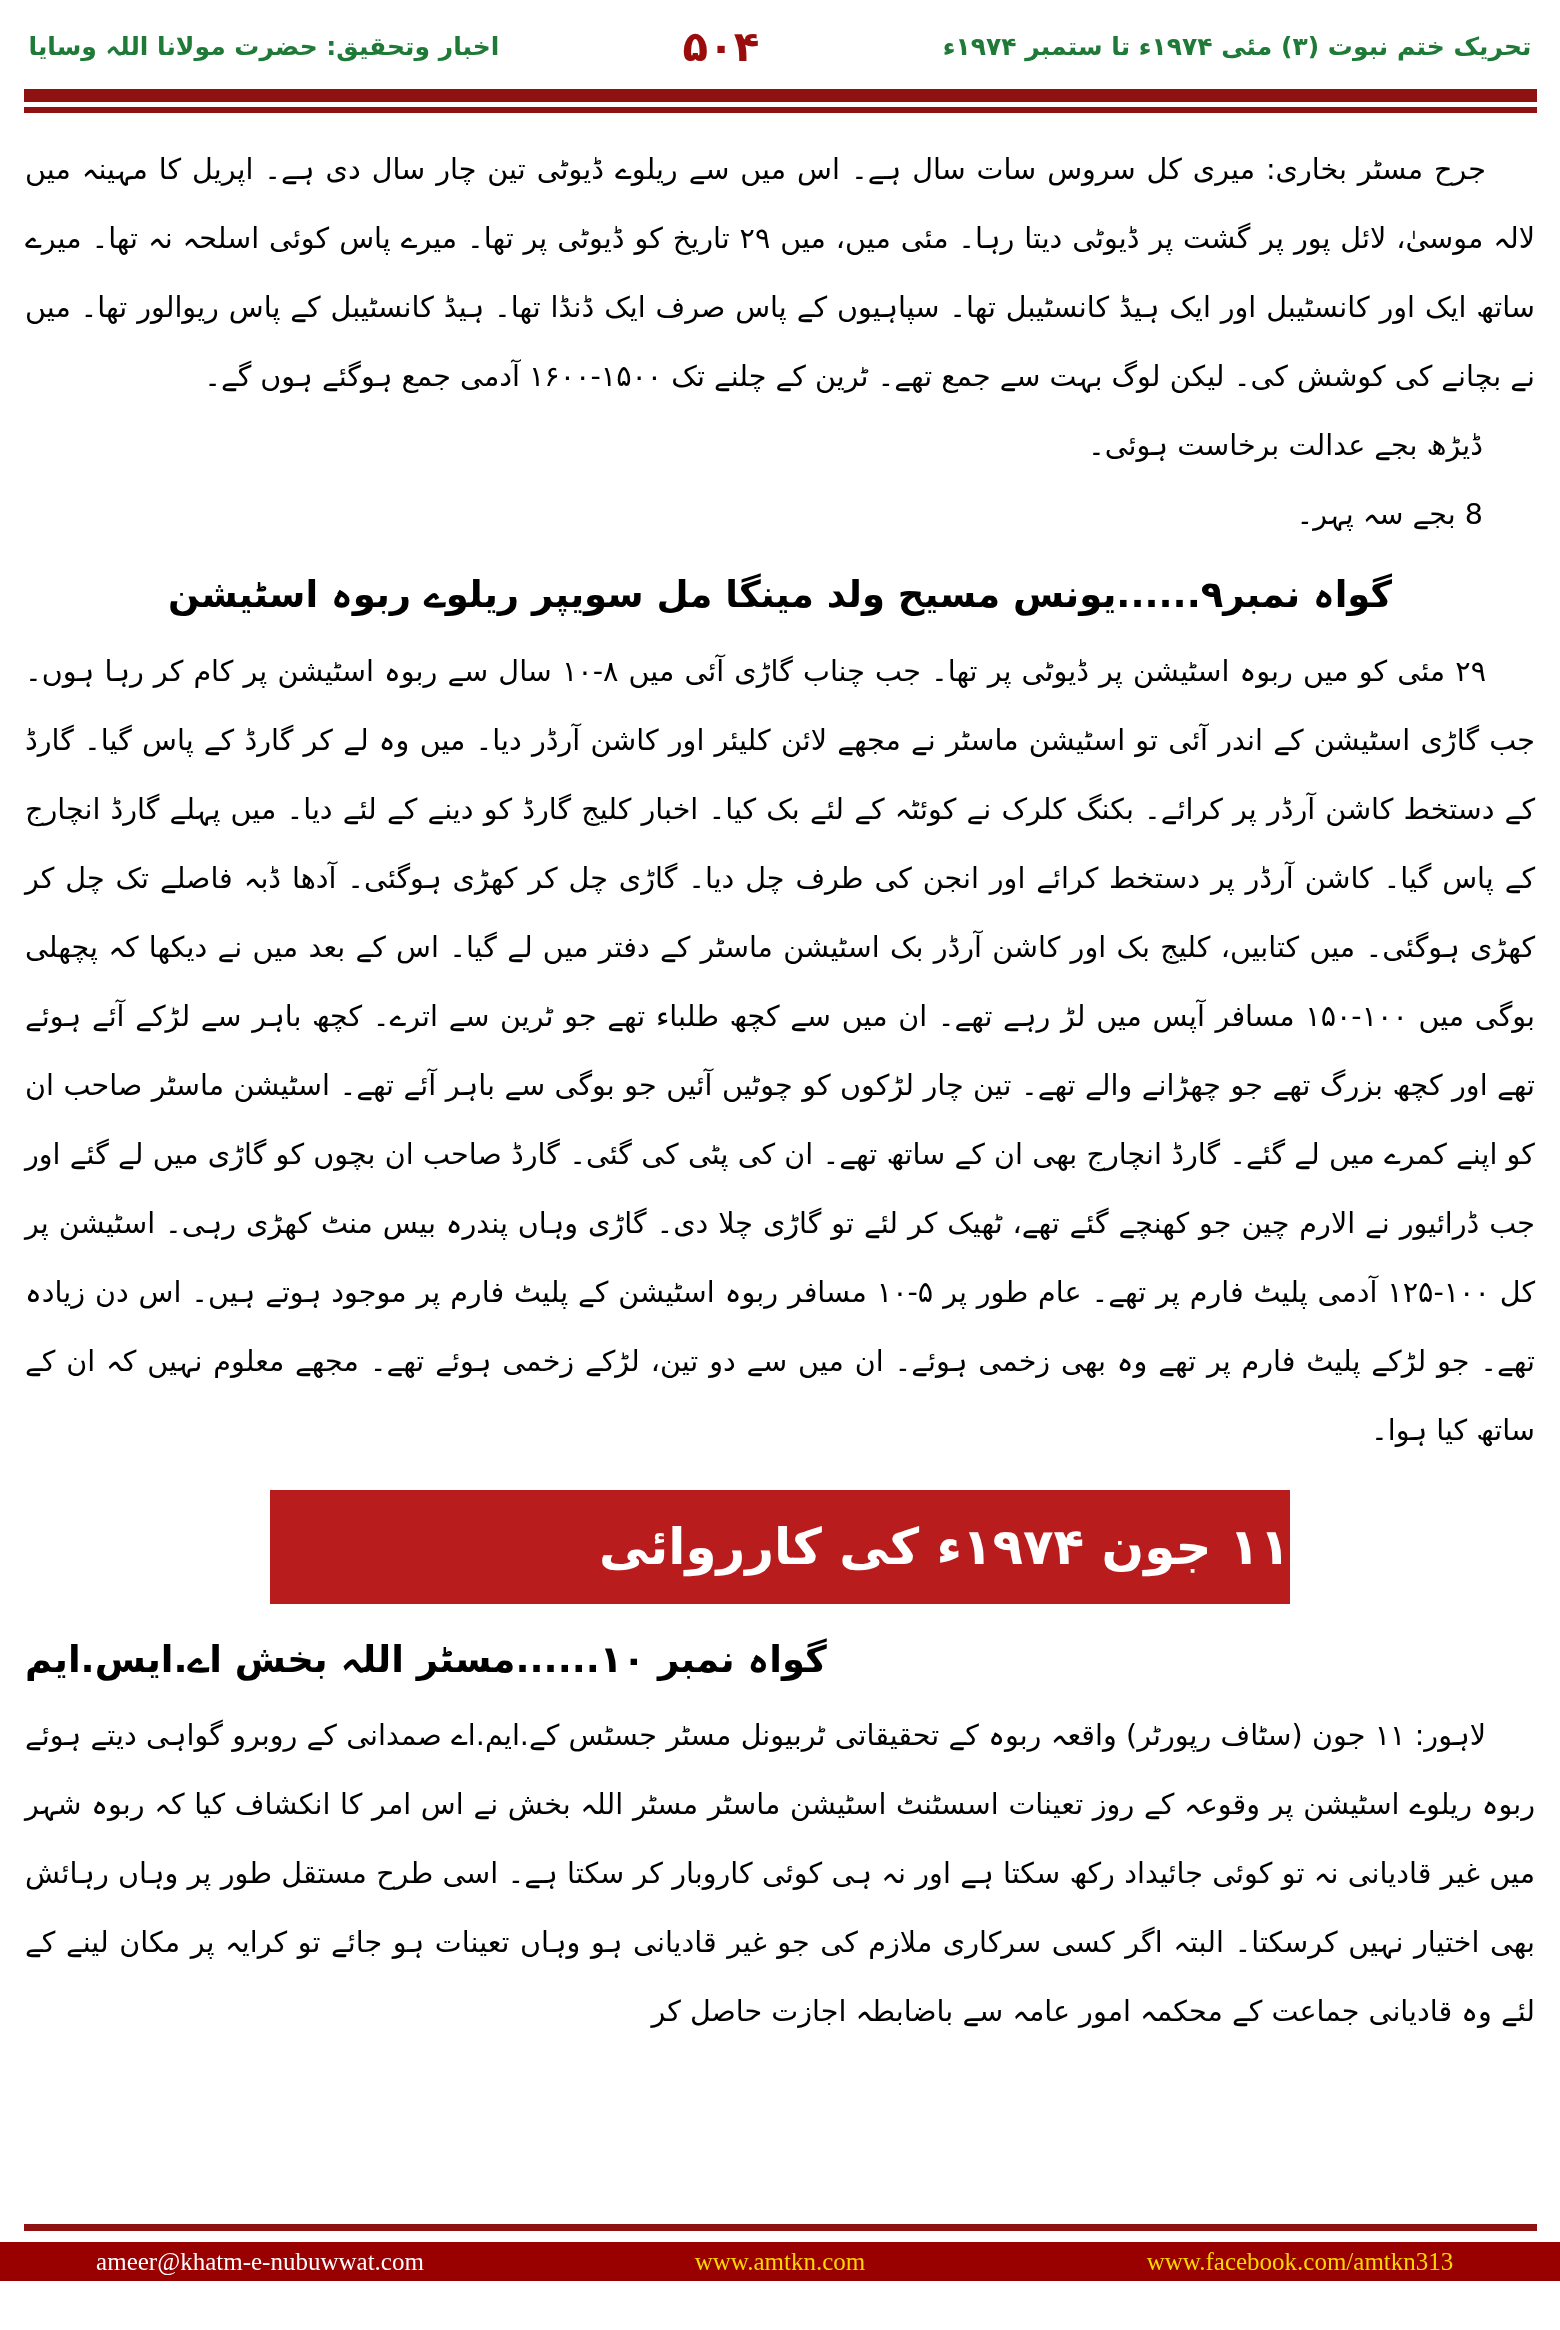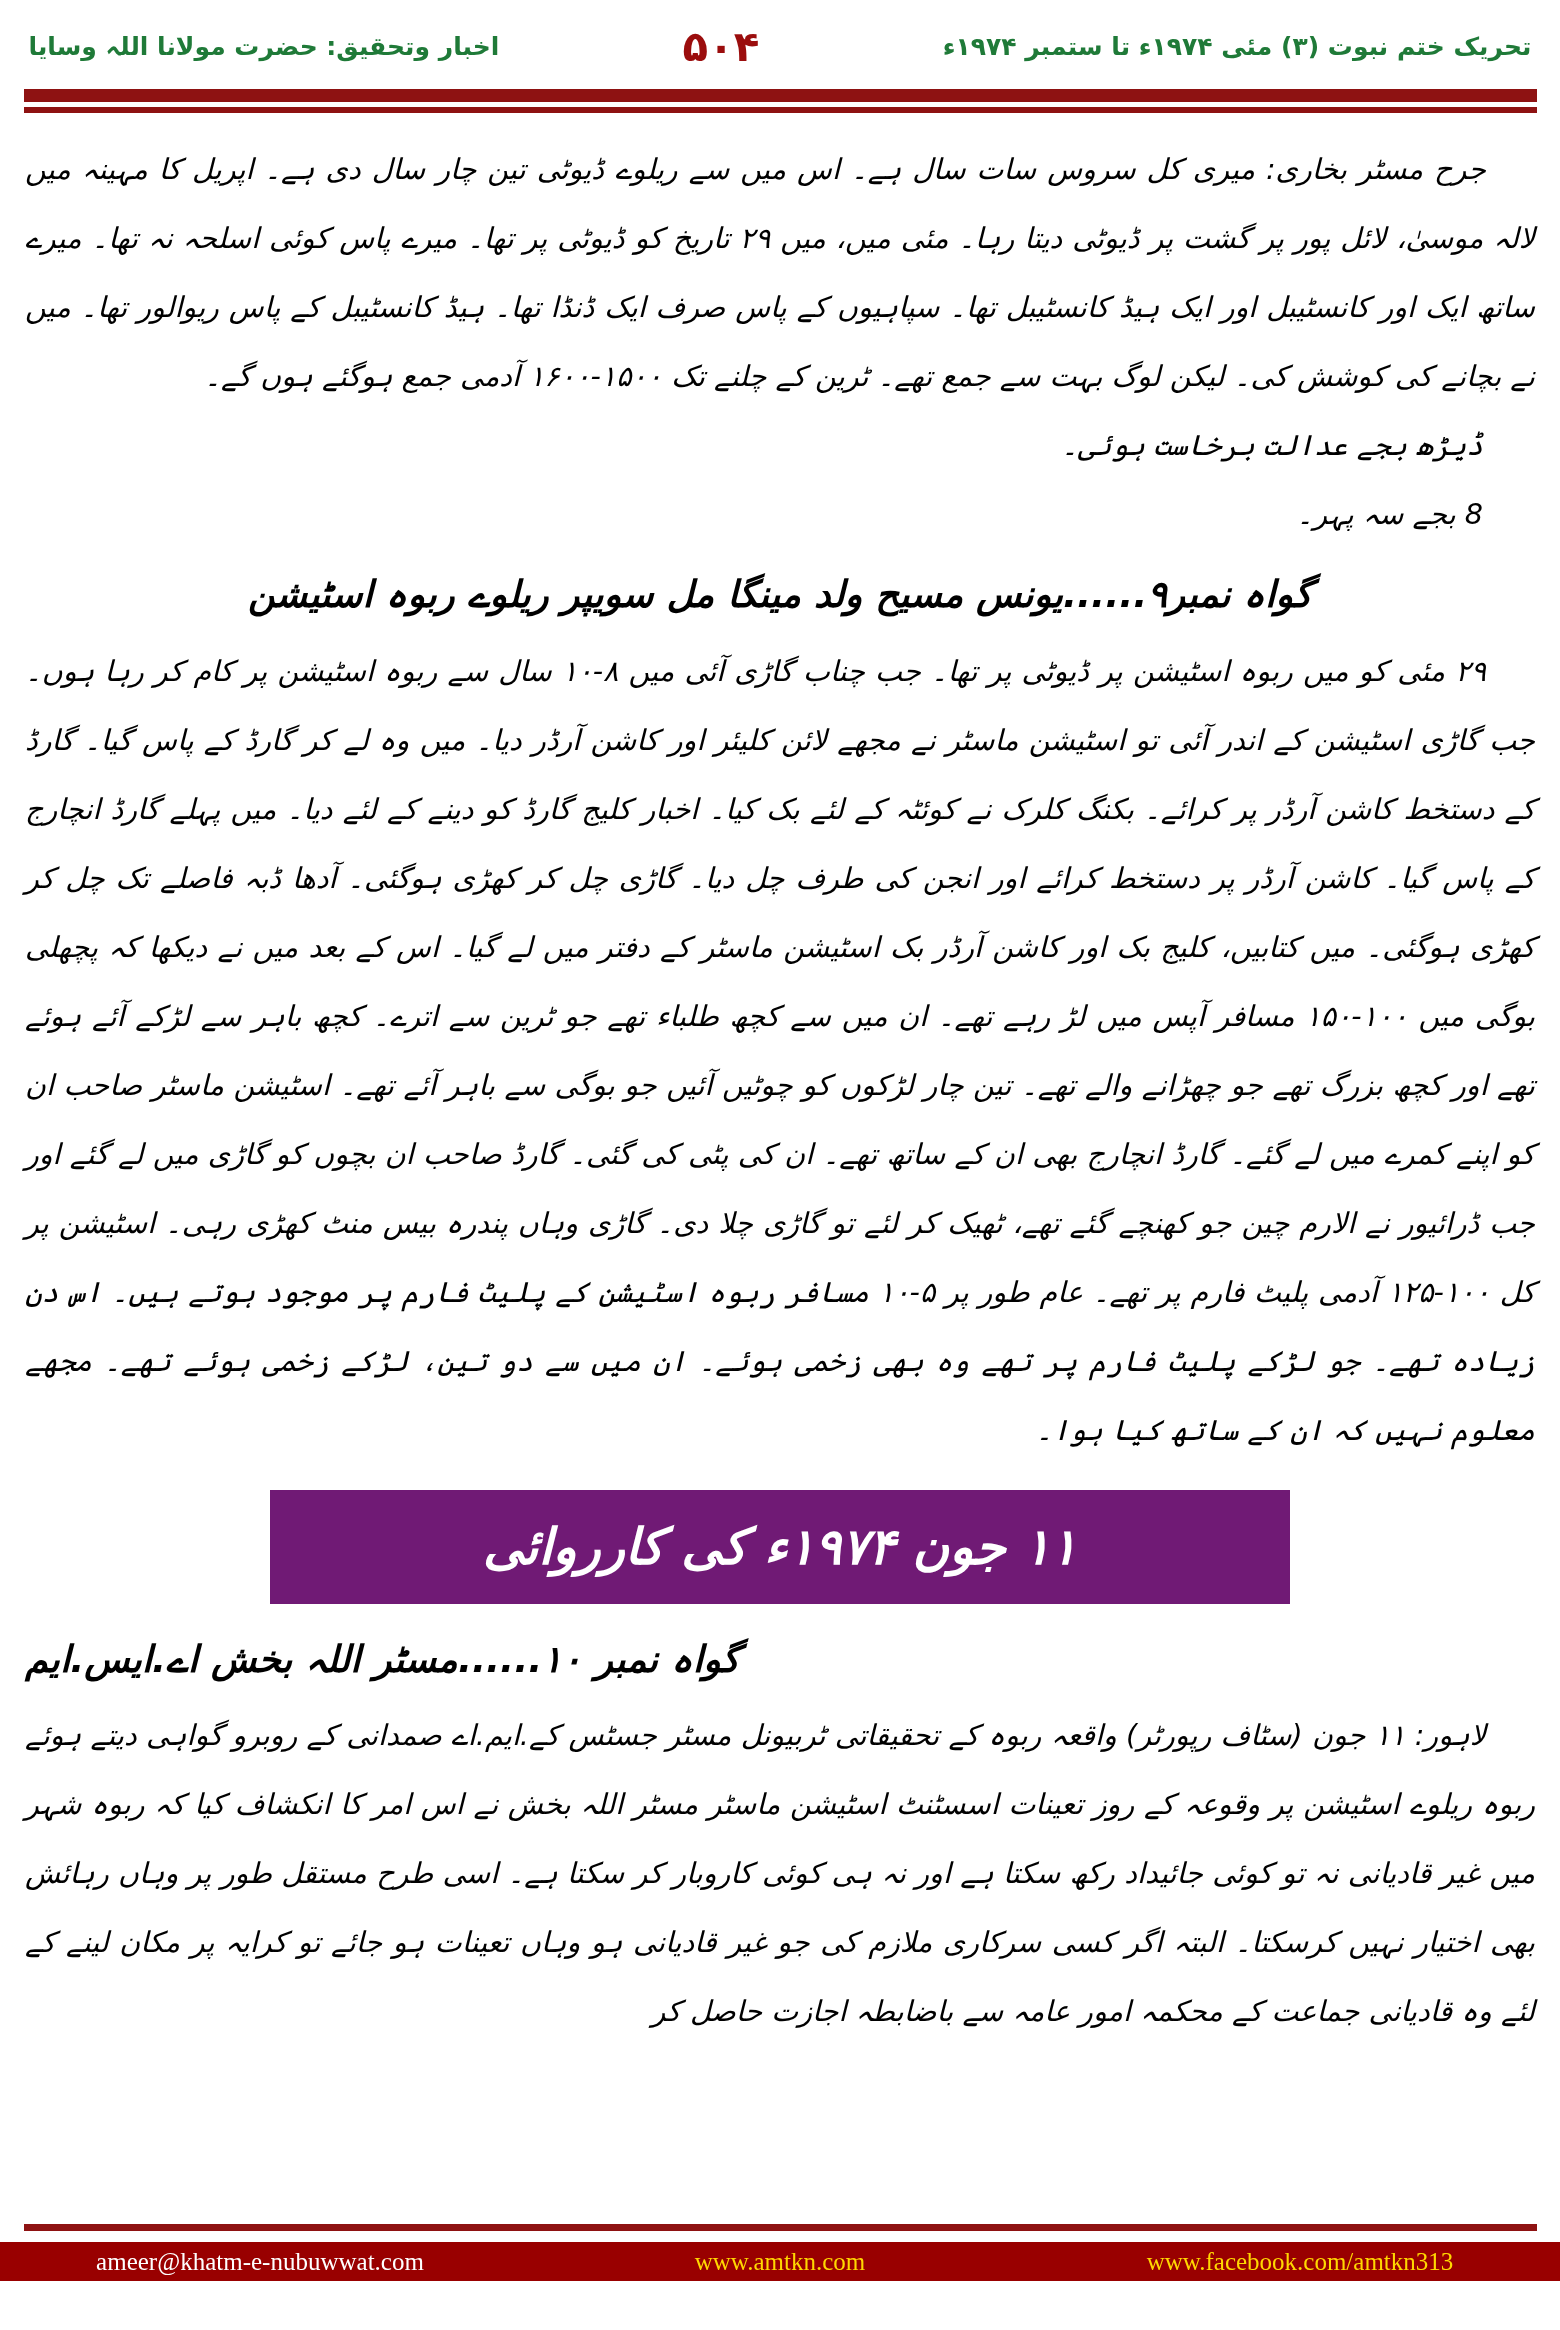--- a/index.html
+++ b/index.html
@@ -33,45 +33,43 @@
   .rule-thick{height:12.6px;background:#8e1212;margin:11.8px 23.5px 0 23.5px;}
   .rule-thin{height:5.9px;background:#8e1212;margin:5px 23.5px 0 23.5px;}
 
   
   .body{
     padding:22px 25px 0 25px;
     color:#000;
     font-size:28.6px;
     line-height:69px;
     text-align:justify;
-    font-style:italic;
   }
   .para{margin:0;text-indent:49px;}
   .line{margin:0;text-align:right;padding-right:52px;}
   .heading{
     margin:5px 0 1.7px 0;
     font-weight:bold;
     font-size:37px;
     line-height:81px;
     text-align:center;
   }
   .heading.right{
     text-align:left;
     padding-right:11.8px;
   }
   .banner{
     width:1020px;
     height:114px;
     margin:25px auto 15px auto;
-    background:#701a75;
+    background:#b91c1c;
     color:#ffffff;
     font-weight:bold;
     font-size:50px;
     line-height:114px;
-    text-align:center;
   }
 
   
   .footer{
     position:absolute;
     left:0;right:0;bottom:0;
     direction:ltr;
   }
   .footer-rule{height:6.7px;background:#8e1212;margin:0 23.5px 11px 23.5px;}
   .footer-bar{

